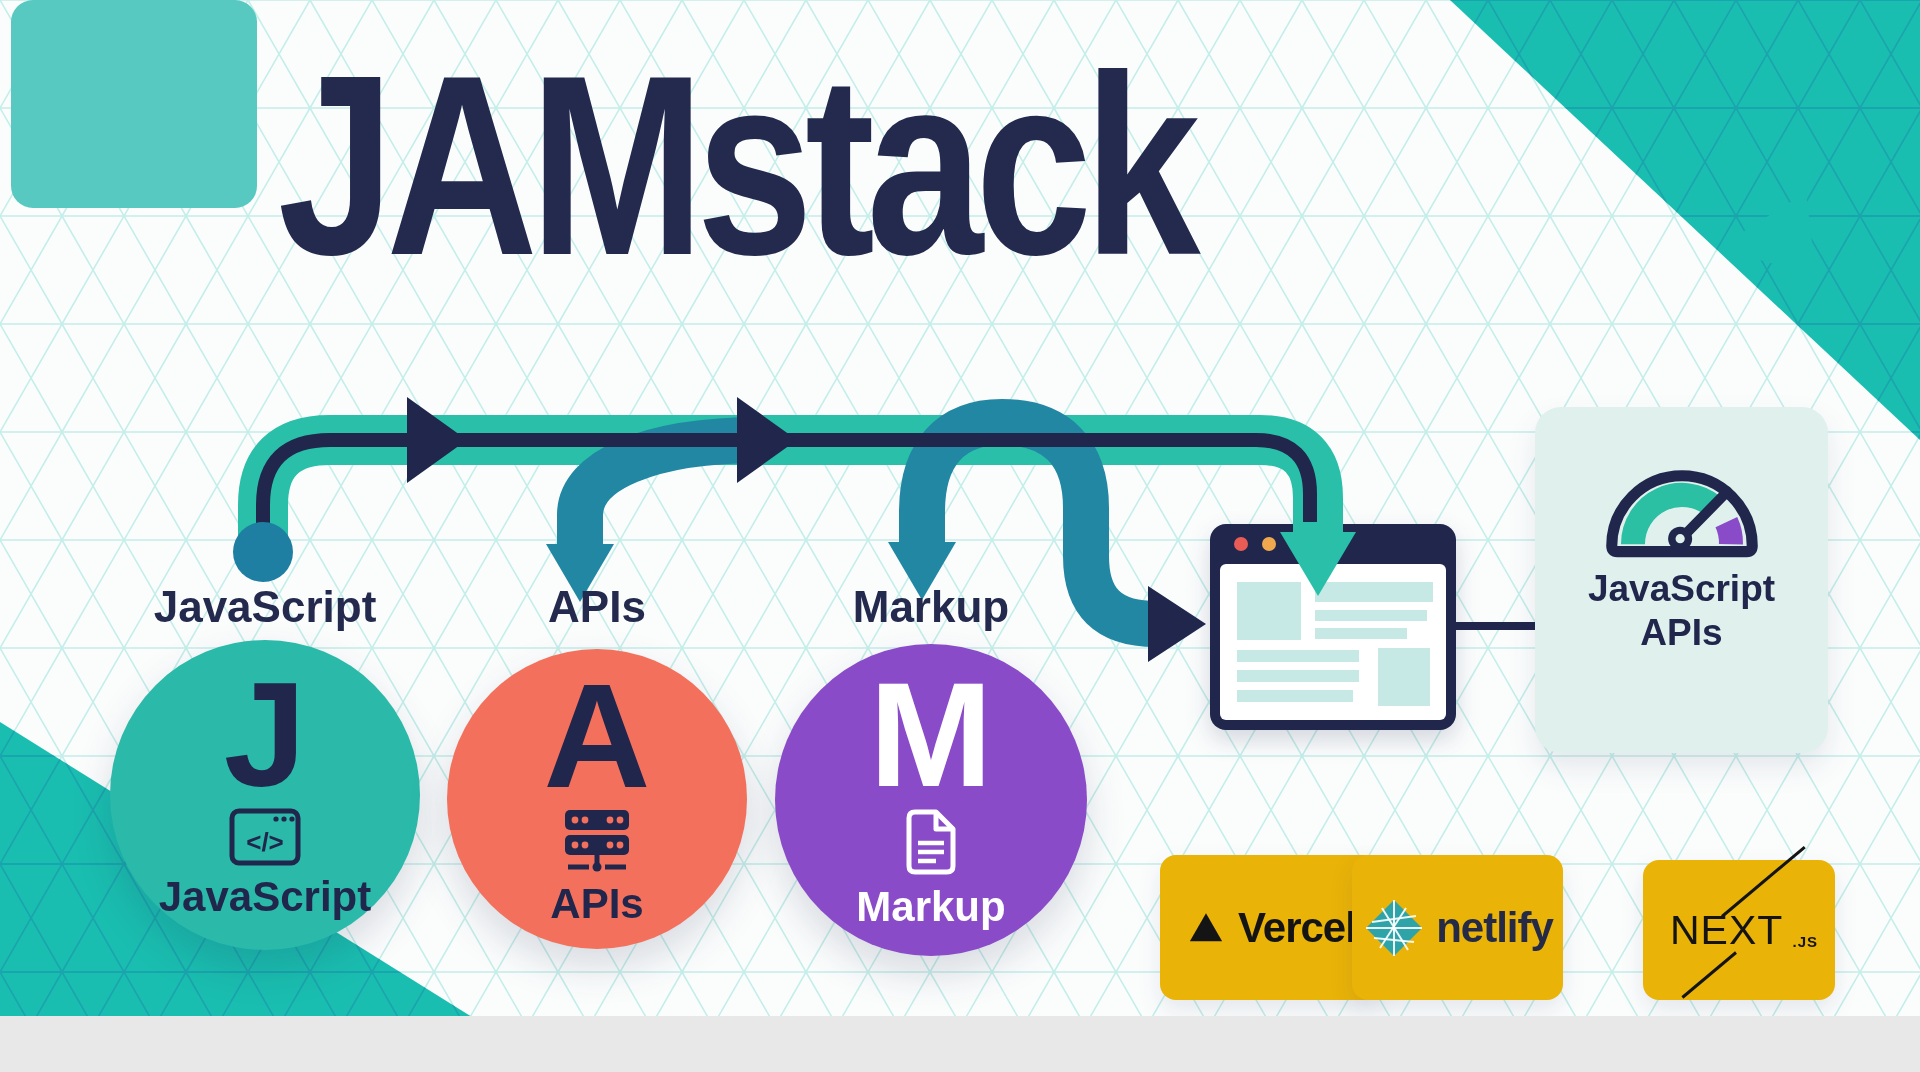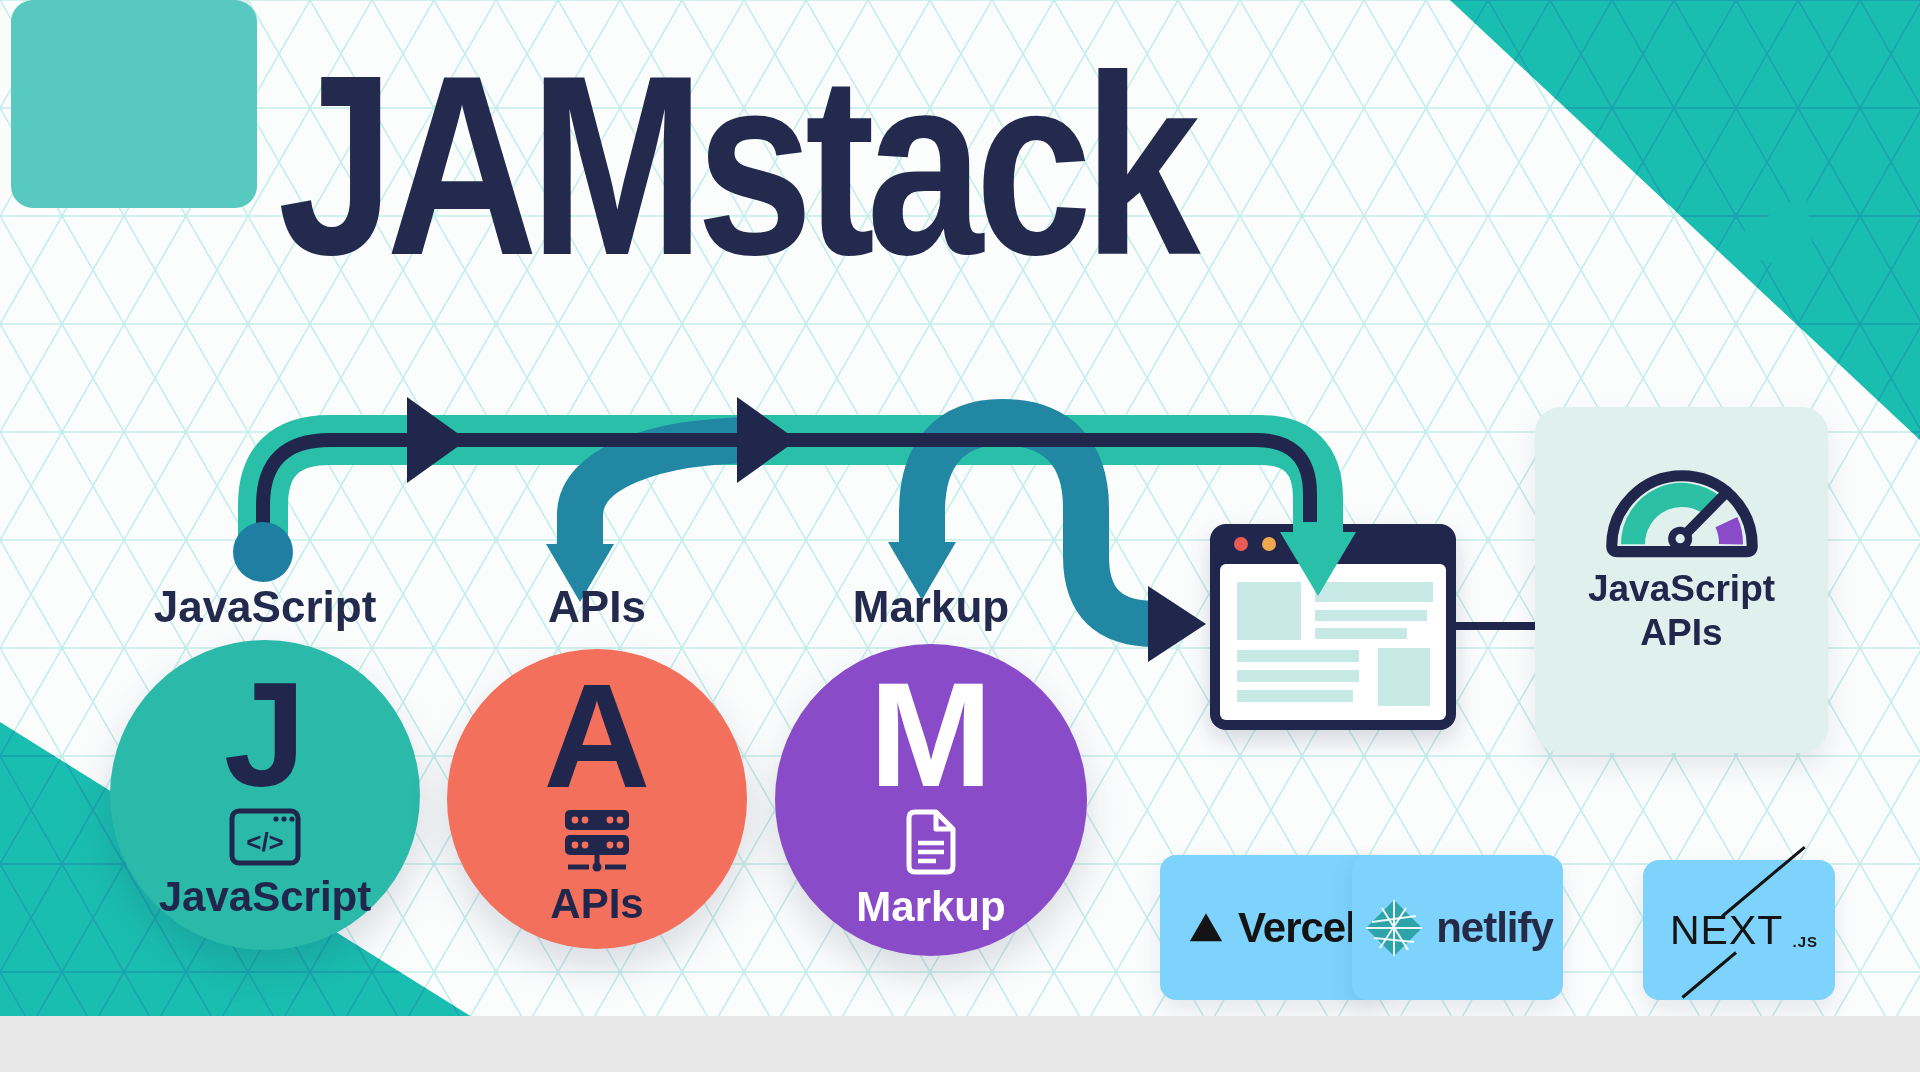--- a/index.html
+++ b/index.html
@@ -36,21 +36,21 @@
   .connector{position:absolute;left:1452px;top:622px;width:86px;height:8px;background:#20264c;}
 
   
   .ps-card{position:absolute;left:1535px;top:407px;width:293px;height:346px;border-radius:26px;
            background:#dff0ed;box-shadow:0 14px 30px rgba(32,38,76,.10);
            display:flex;flex-direction:column;align-items:center;}
   .ps-score{font-size:60px;font-weight:800;color:#1c7f95;line-height:1;margin-top:6px;letter-spacing:-2px;}
   .ps-label{font-size:37px;font-weight:700;color:#20264c;line-height:1.18;text-align:center;margin-top:8px;}
 
   
-  .logo-card{position:absolute;background:#7dd3fc;border-radius:16px;
+  .logo-card{position:absolute;background:#eab308;border-radius:16px;
              box-shadow:0 10px 24px rgba(32,38,76,.10);
              display:flex;align-items:center;justify-content:center;gap:10px;}
   .vercel-text{font-size:42px;font-weight:800;color:#141414;letter-spacing:-1px;}
   .netlify-text{font-size:42px;font-weight:700;color:#252b47;letter-spacing:-1px;}
   .next-wrap{position:relative;width:150px;height:90px;}
   .next-text{position:absolute;left:6px;top:22px;font-size:41px;font-weight:400;color:#141414;letter-spacing:1px;}
   .next-slash{position:absolute;left:58px;top:30px;width:108px;height:3px;background:#141414;
               transform:rotate(-40deg);transform-origin:left center;}
   .next-slash2{position:absolute;left:2px;top:66px;width:70px;height:3px;background:#141414;
                transform:rotate(-40deg);transform-origin:right center;}

